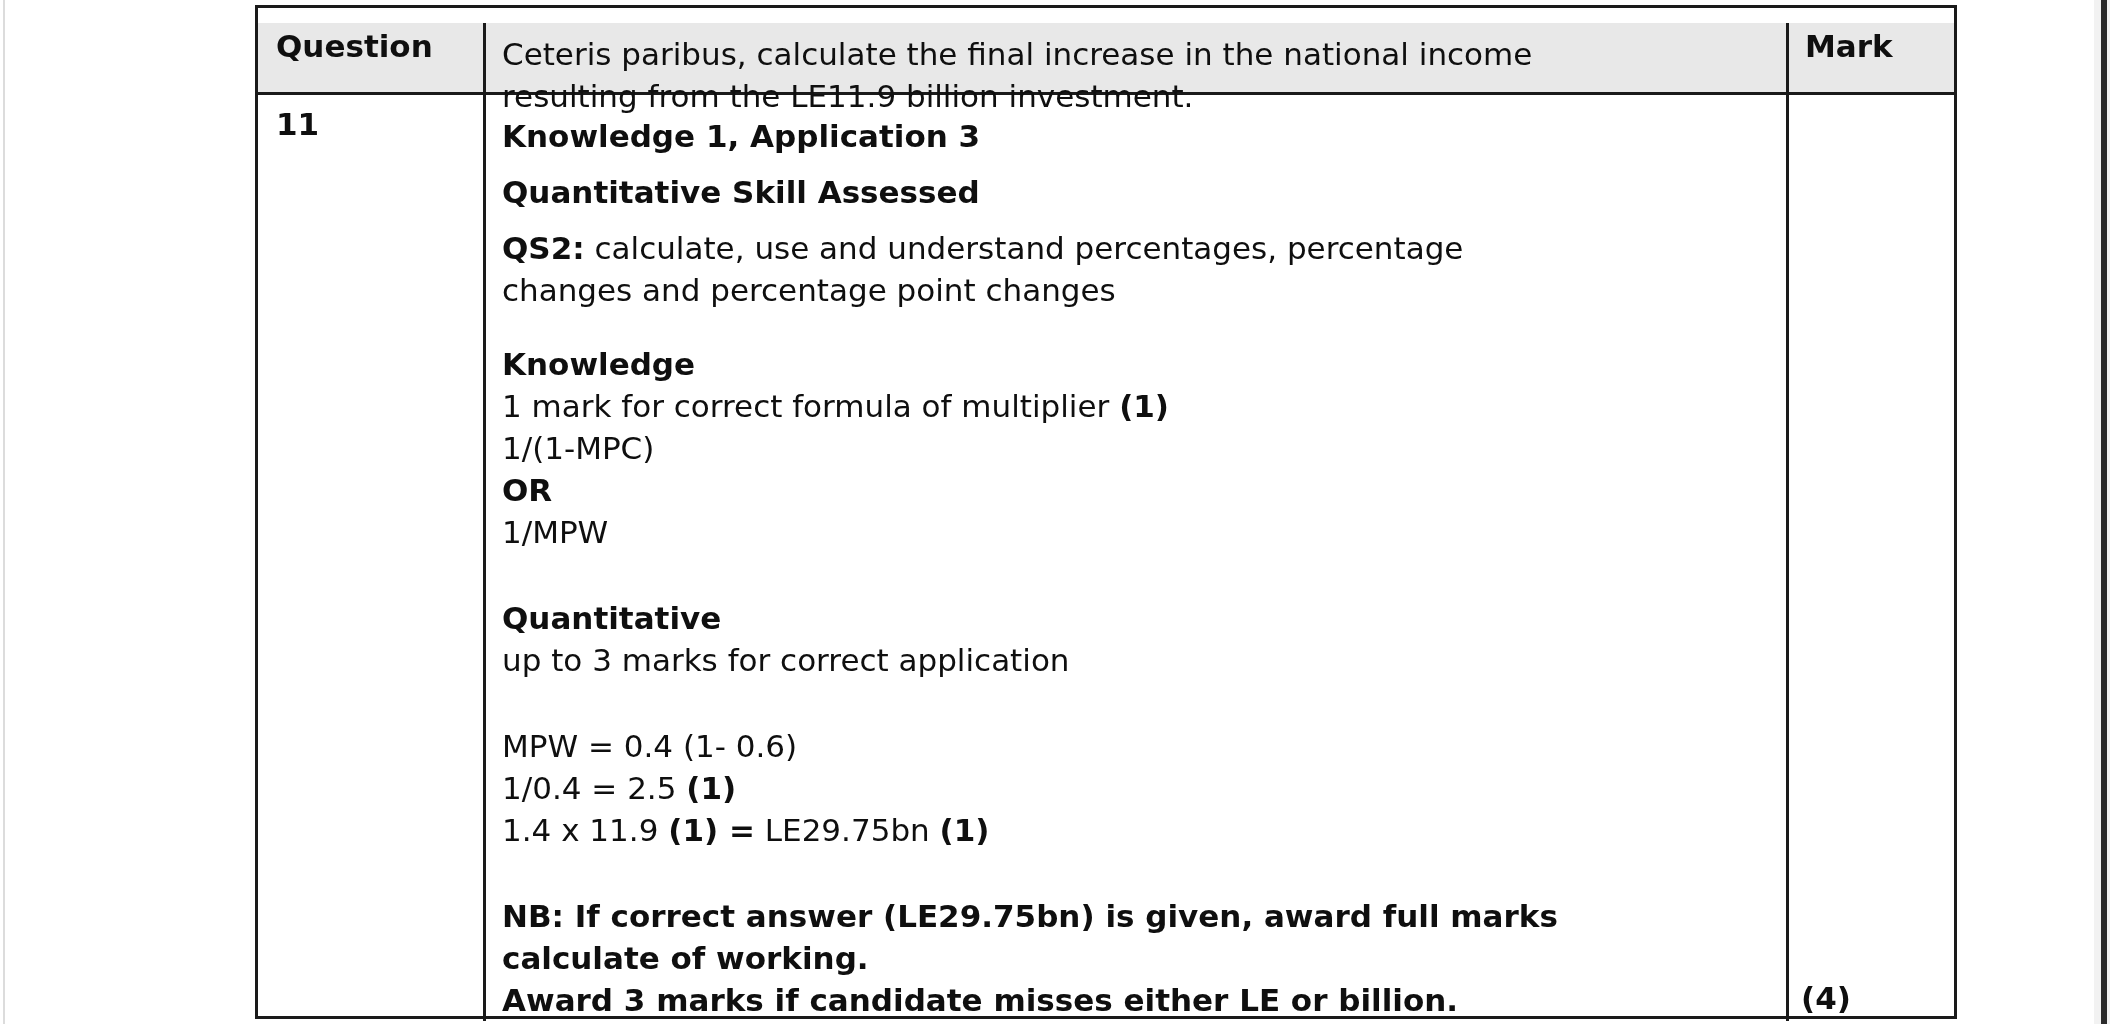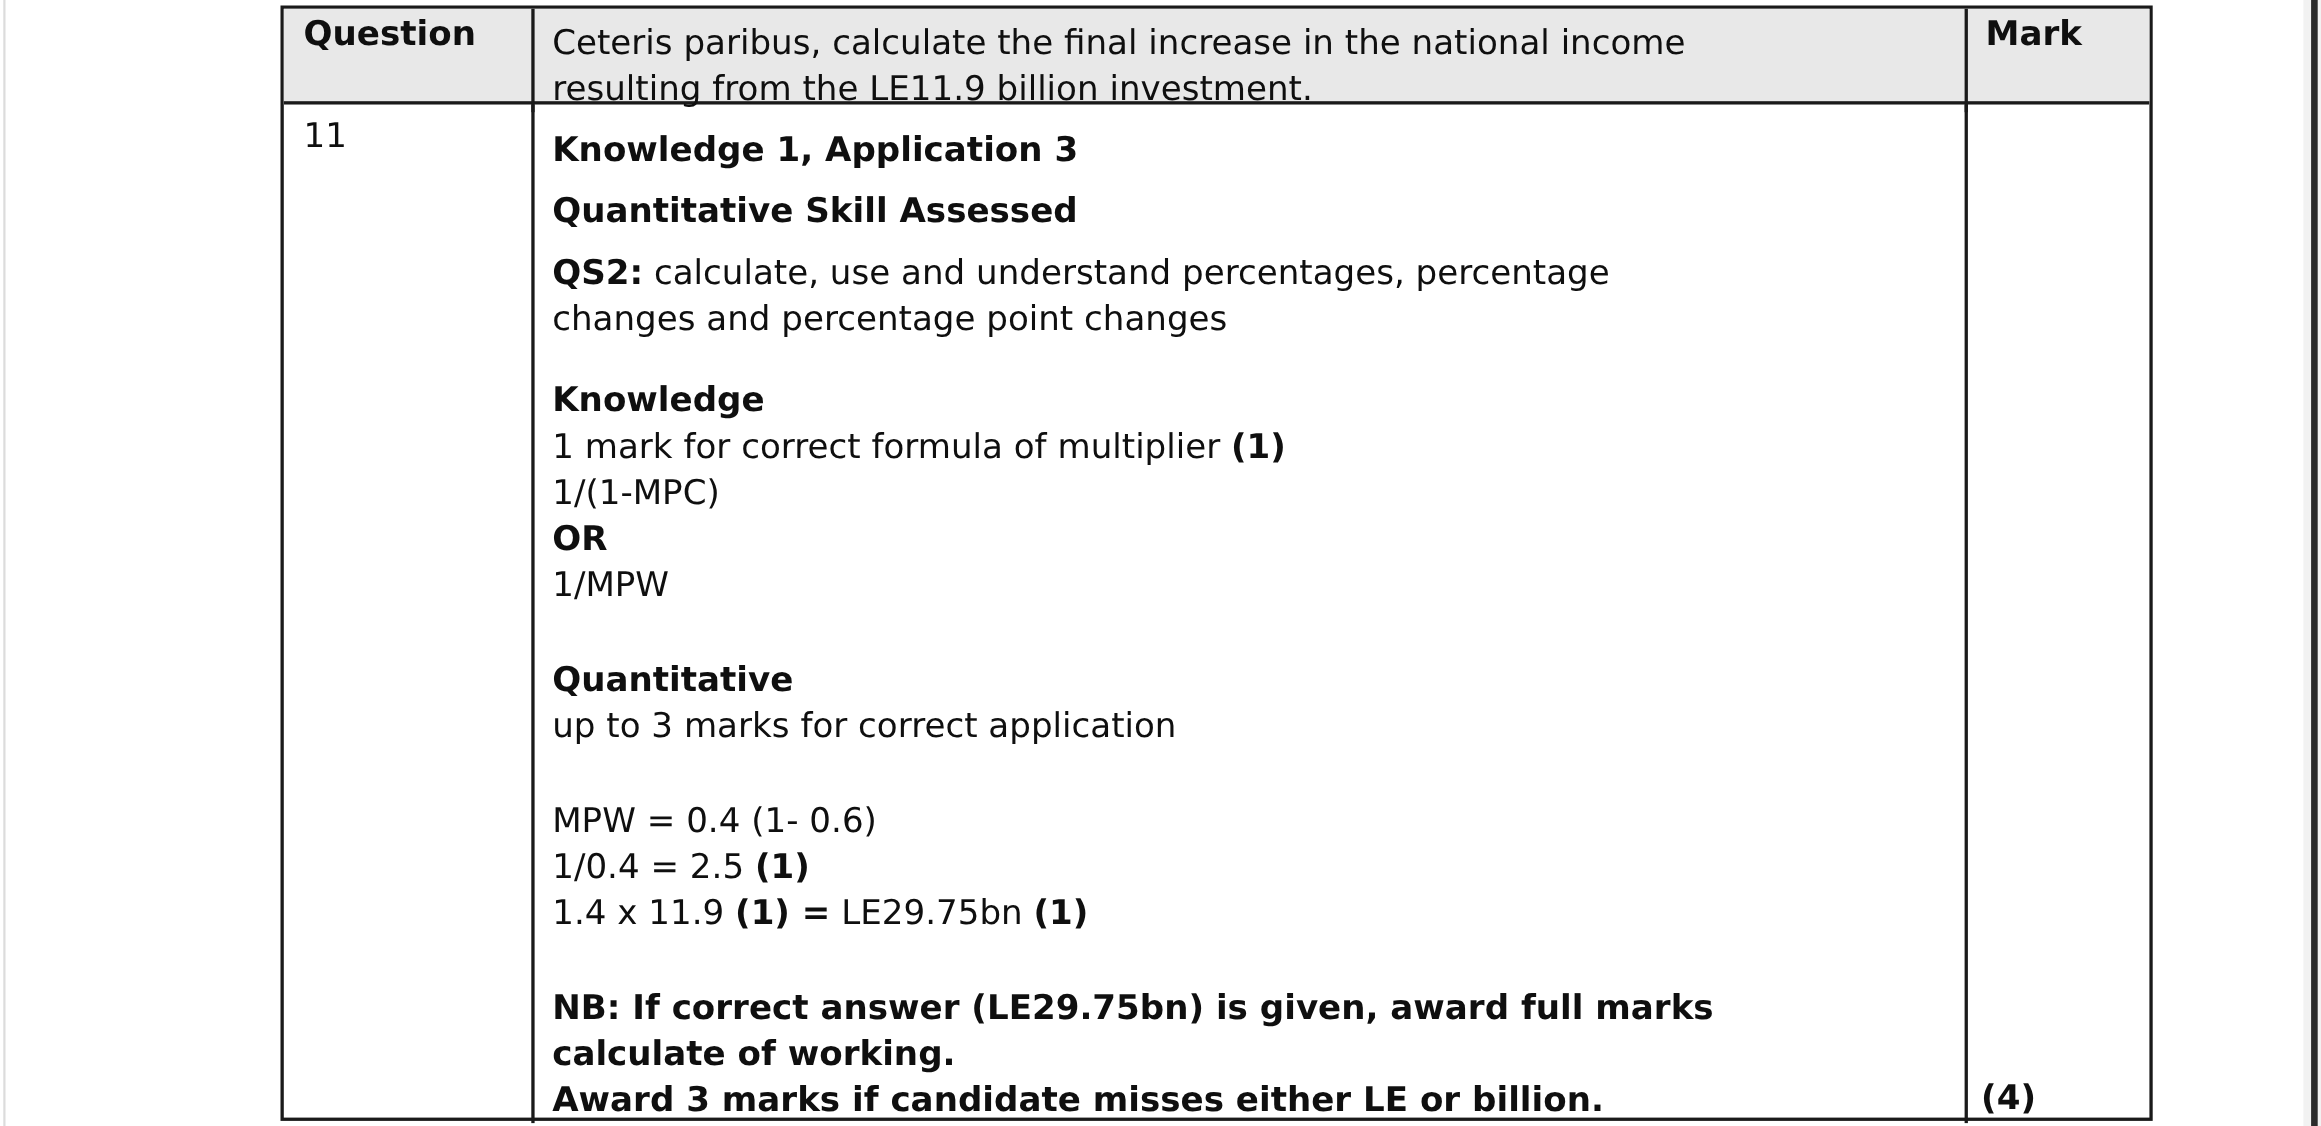--- a/index.html
+++ b/index.html
@@ -32,29 +32,30 @@
     display: grid;
     grid-template-rows: 87px 1fr;
     background: #ffffff;
     font-size: 31px;
     line-height: 42px;
   }
   .tr { display: grid; grid-template-columns: 228px 1303px 1fr; }
   .tr.header {
     background: var(--header-bg, #e8e8e8);
     border-bottom: 3px solid var(--border, #1a1a1a);
+    margin-top: 15px;
   }
   .td { border-right: 3px solid var(--border, #1a1a1a); overflow: visible; }
   .td.last { border-right: none; }
 
   .th-question { padding: 2px 0 0 18px; font-weight: bold; }
   .th-desc     { padding: 10px 20px 0 16px; }
   .th-mark     { padding: 2px 0 0 16px; font-weight: bold; }
 
-  .qnum-cell    { padding: 8px 0 0 18px; font-weight: normal; }
+  .qnum-cell    { padding: 8px 0 0 18px; font-weight: bold; }
   .content-cell { padding: 20px 20px 0 16px; }
   .mark-cell    { position: relative; }
   .mark-value   { position: absolute; left: 12px; bottom: 2px; font-weight: bold; }
 
   .line { white-space: nowrap; }
   .b { font-weight: bold; }
 
   .para.gap-para     { margin-bottom: 14px; }
   .para.gap-block    { margin-bottom: 32px; }
   .para.gap-block-lg { margin-bottom: 44px; }

